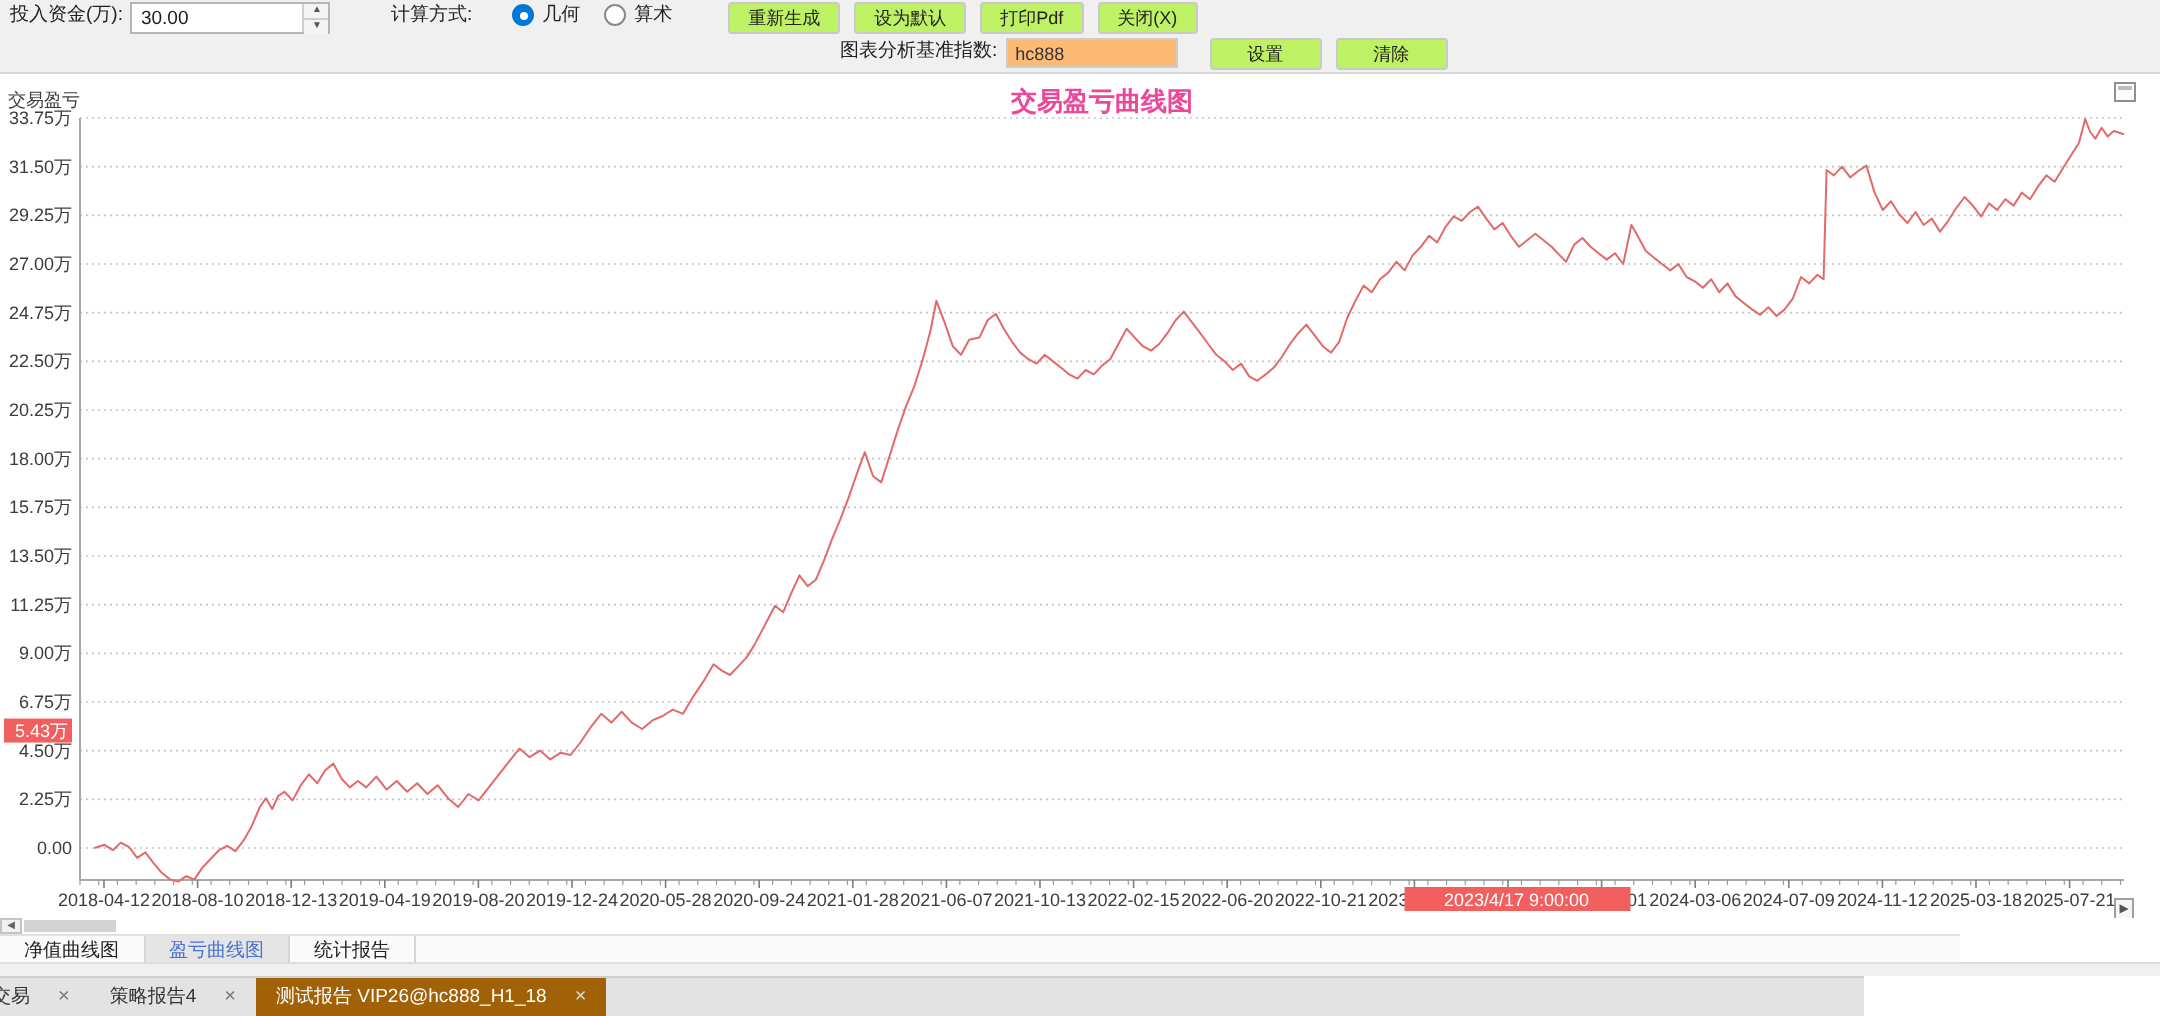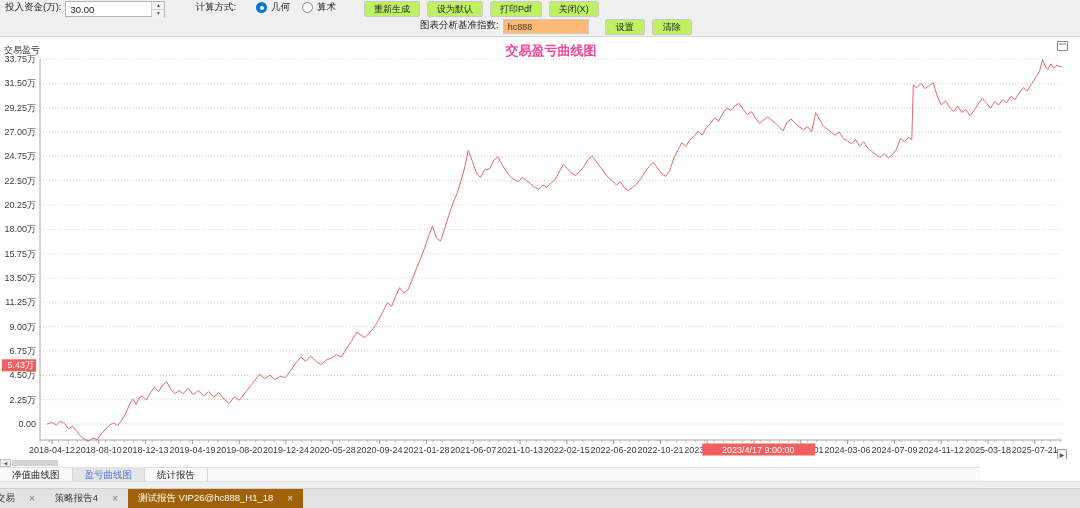--- a/index.html
+++ b/index.html
@@ -25,21 +25,21 @@
   .rdot { width:11px; height:11px; border-radius:50%; margin-right:4px;
     border:1px solid #8a8a8a; background:#fff; }
   .rdot.sel { border:none; background:#0078d7; position:relative; }
   .rdot.sel::after { content:""; position:absolute; left:3.5px; top:3.5px; width:4px; height:4px;
     border-radius:50%; background:#fff; }
   .tb-btn { height:16px; padding:0 9px; margin-right:7px; background:#bef264;
     border:1px solid #c9c9c9; border-radius:2px; font-size:9px; color:#222;
     font-family:"Liberation Sans",sans-serif; }
   .bench-input { display:inline-block; width:86px; height:15px; background:#fdba74;
     border:1px solid #cccccc; padding:2px 0 0 4px; font-size:9px; color:#333; margin-right:16px; }
-  .r2 .tb-btn { width:40px; padding:0; }
+  .r2 .tb-btn { width:56px; padding:0; }
 
   
   .chart-panel { position:absolute; top:38px; left:0; width:1080px; height:422px; background:transparent; }
   .chart-title { position:absolute; top:4px; left:40px; width:1022px; text-align:center;
     font-size:13px; font-weight:bold; color:#ec4899; z-index:3; }
   #plot { position:absolute; top:0; left:0; z-index:2; }
   .restore-icon { position:absolute; top:3px; right:12px; width:11px; height:10px;
     border:1px solid #8f8f8f; background:#fdfdfd; z-index:4; }
   .restore-icon::after { content:""; position:absolute; top:1px; left:1px; right:1px; height:2px; background:#bdbdbd; }
   .scroll-right-box { position:absolute; top:411px; right:13px; width:10px; height:11px;
@@ -58,21 +58,21 @@
   .ms-thumb { position:absolute; left:12px; top:1px; width:46px; height:6px; background:#d2d2d2; }
 
   .view-tabs { position:absolute; top:467px; left:0; width:980px; height:14px; background:#fafafa;
     border-top:1px solid #e0e0e0; display:flex; z-index:5; font-size:9.5px; }
   .vtab { padding:1px 12px 0 12px; border-right:1px solid #d5d5d5; color:#222; height:14px; }
   .vtab.active { background:#e5e5e5; color:#4a72d4; }
 
   .gap-strip { position:absolute; top:481px; left:0; width:1080px; height:7px; background:#f0f0f0;
     border-top:1px solid #ddd; z-index:5; }
 
-  .taskbar { position:absolute; top:488px; left:0; width:1080px; height:20px; background:#e3e3e3;
+  .taskbar { position:absolute; top:488px; left:0; width:932px; height:20px; background:#e3e3e3;
     border-top:1px solid #cfcfcf; display:flex; align-items:stretch; z-index:6; font-size:9.5px; overflow:hidden; }
   .ttab { display:flex; align-items:center; padding:0 10px; color:#333; }
   .ttab .close-x { margin-left:14px; color:#777; font-size:10px; }
   .ttab.clipped { margin-left:-14px; }
   .ttab.active { background:#a16207; color:#fff; }
   .ttab.active .close-x { color:#ddd; }
 </style>
 </head>
 <body>
 

